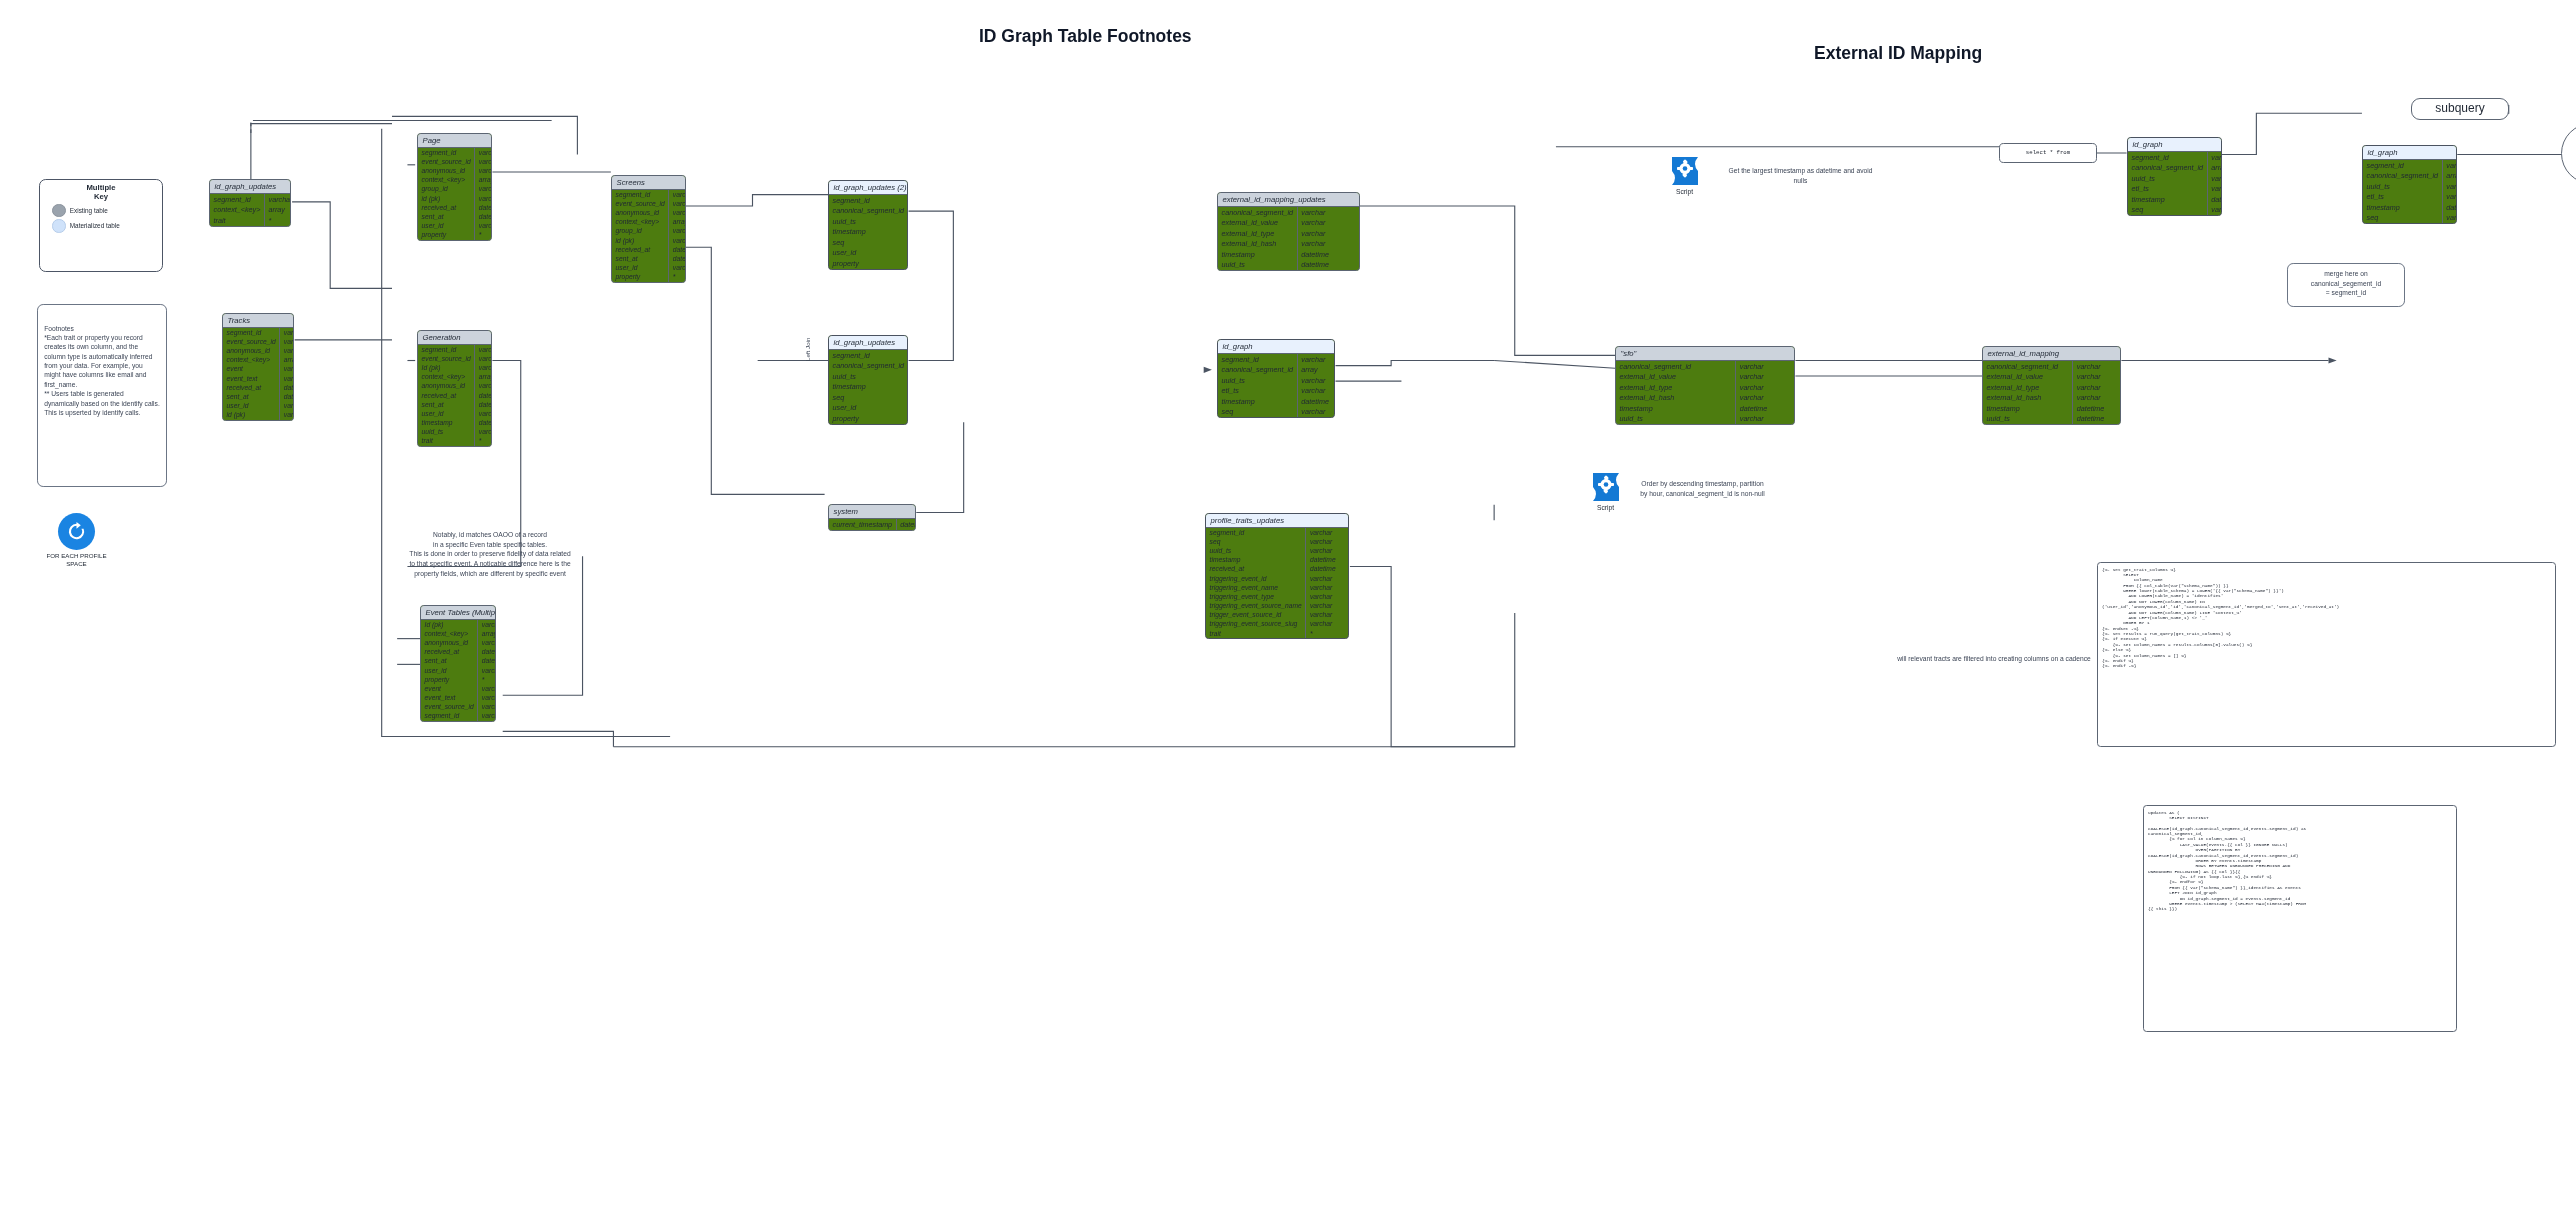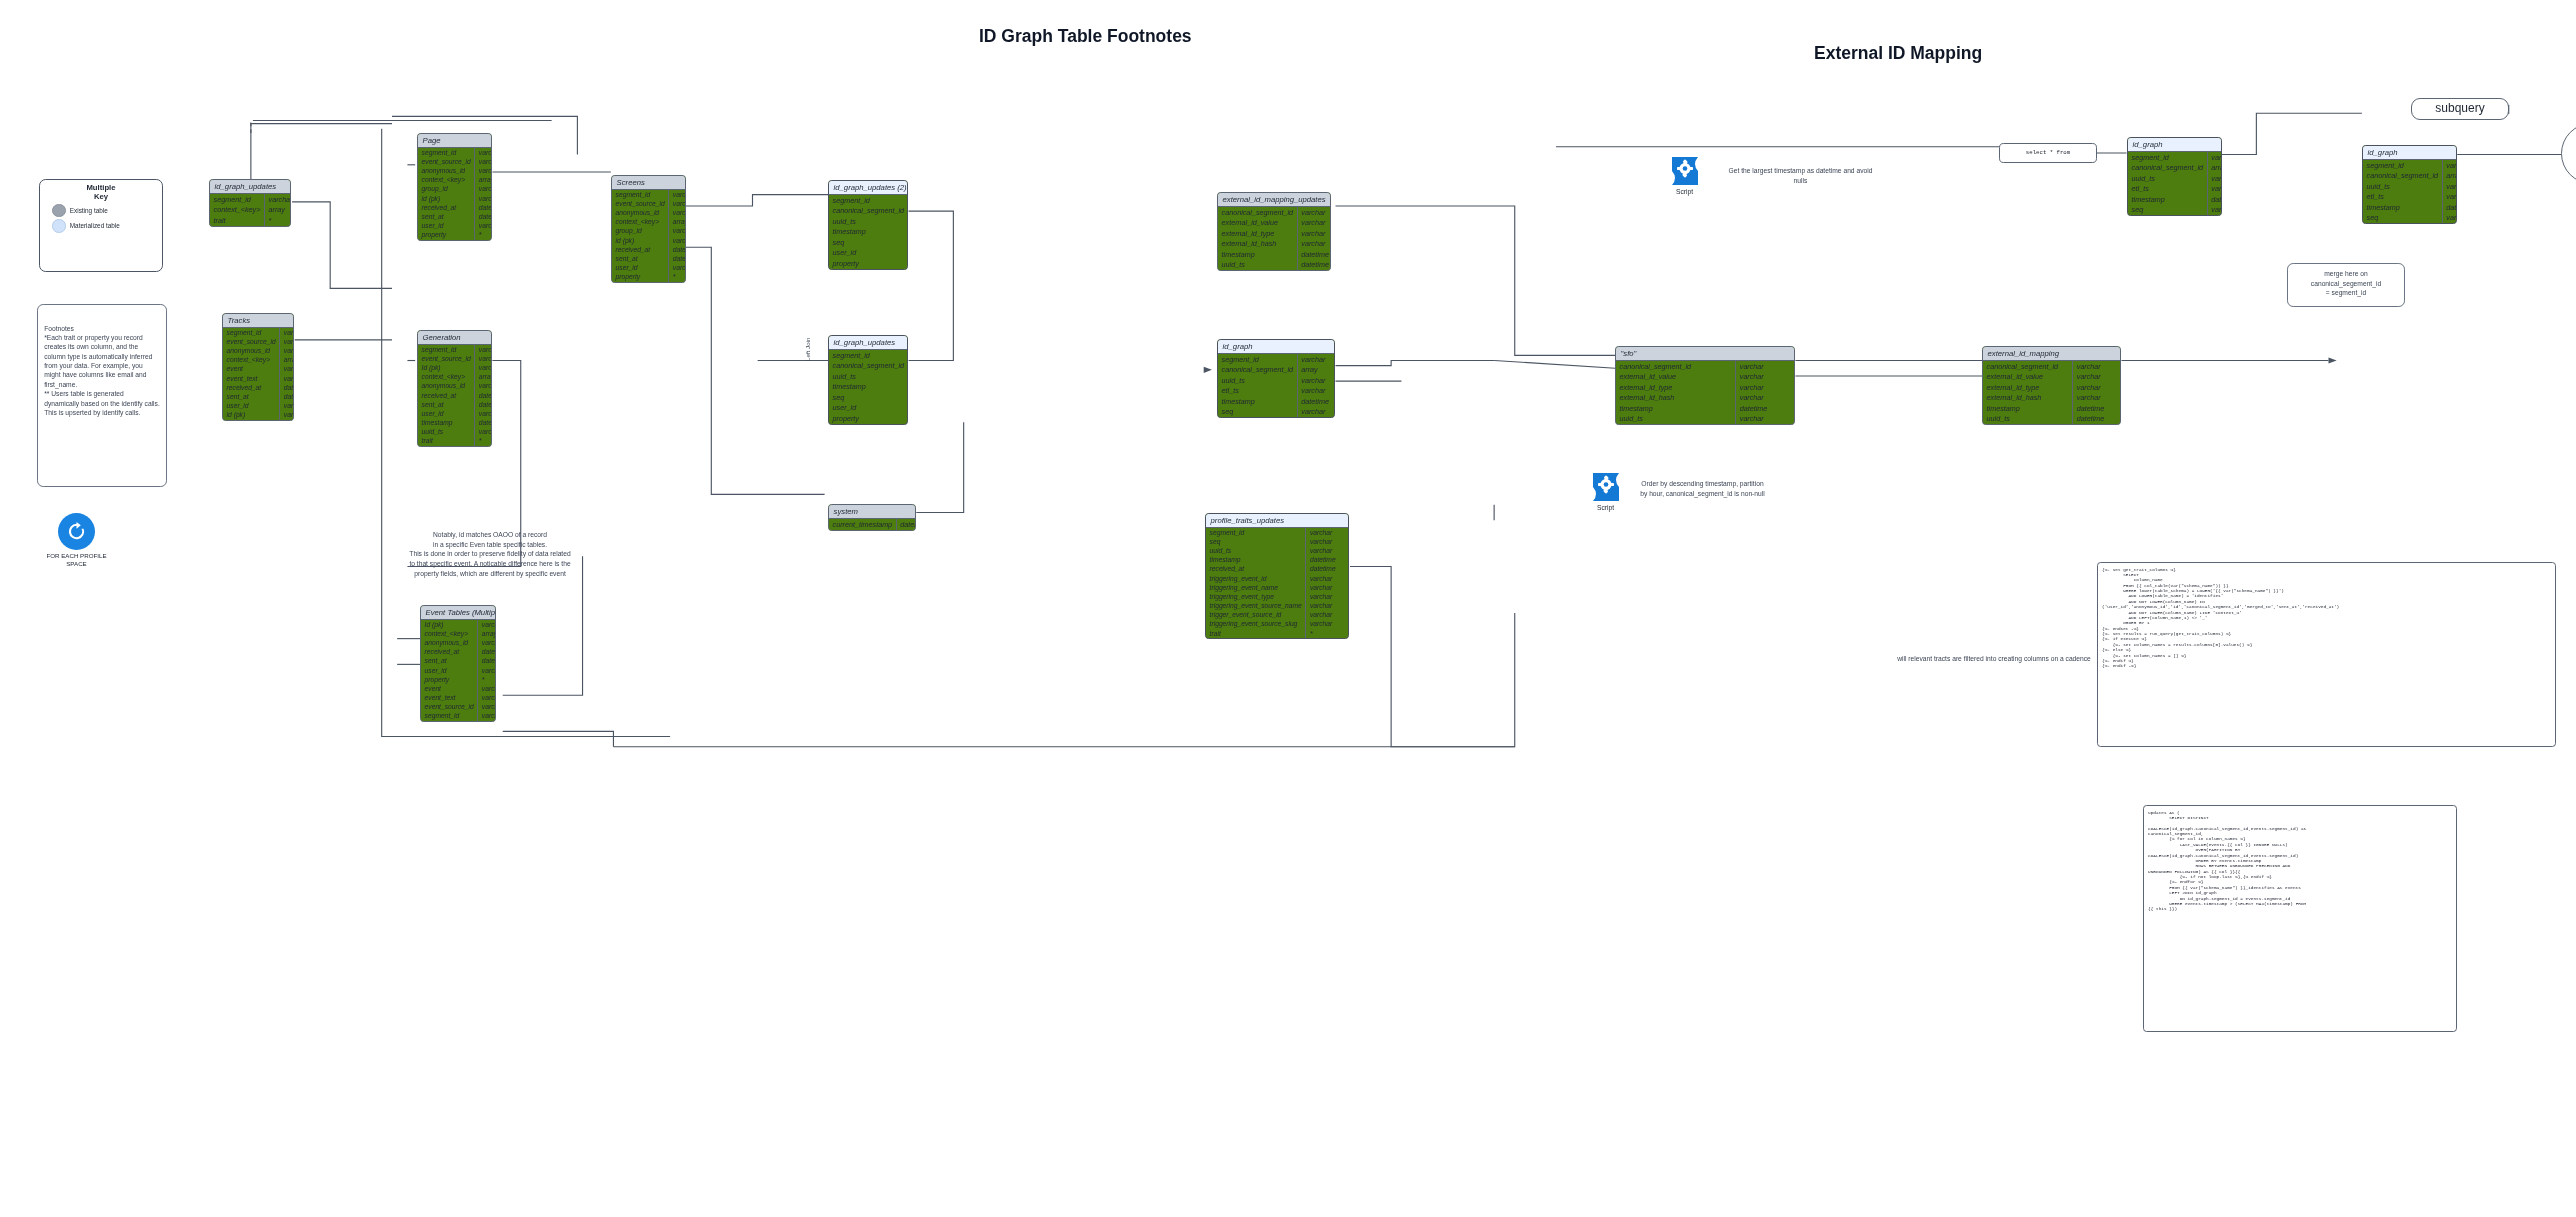--- a/index.html
+++ b/index.html
@@ -585,21 +585,21 @@
       </div>
       <div class="tbl" style="left: 828px; top: 504px; width: 88px;">
         <div class="thead">system</div>
         <div class="tbody">
           <div class="trow">
             <div class="c1" style="width: 49px;">current_timestamp</div>
             <div class="c2">datetime</div>
           </div>
         </div>
       </div>
-      <div class="tbl" style="left: 1217px; top: 192px; width: 114px;">
+      <div class="tbl" style="left: 1217px; top: 192px; width: 143px;">
         <div class="thead">external_id_mapping_updates</div>
         <div class="tbody">
           <div class="trow">
             <div class="c1" style="width: 64px;">canonical_segment_id</div>
             <div class="c2">varchar</div>
           </div>
           <div class="trow">
             <div class="c1" style="width: 64px;">external_id_value</div>
             <div class="c2">varchar</div>
           </div>

